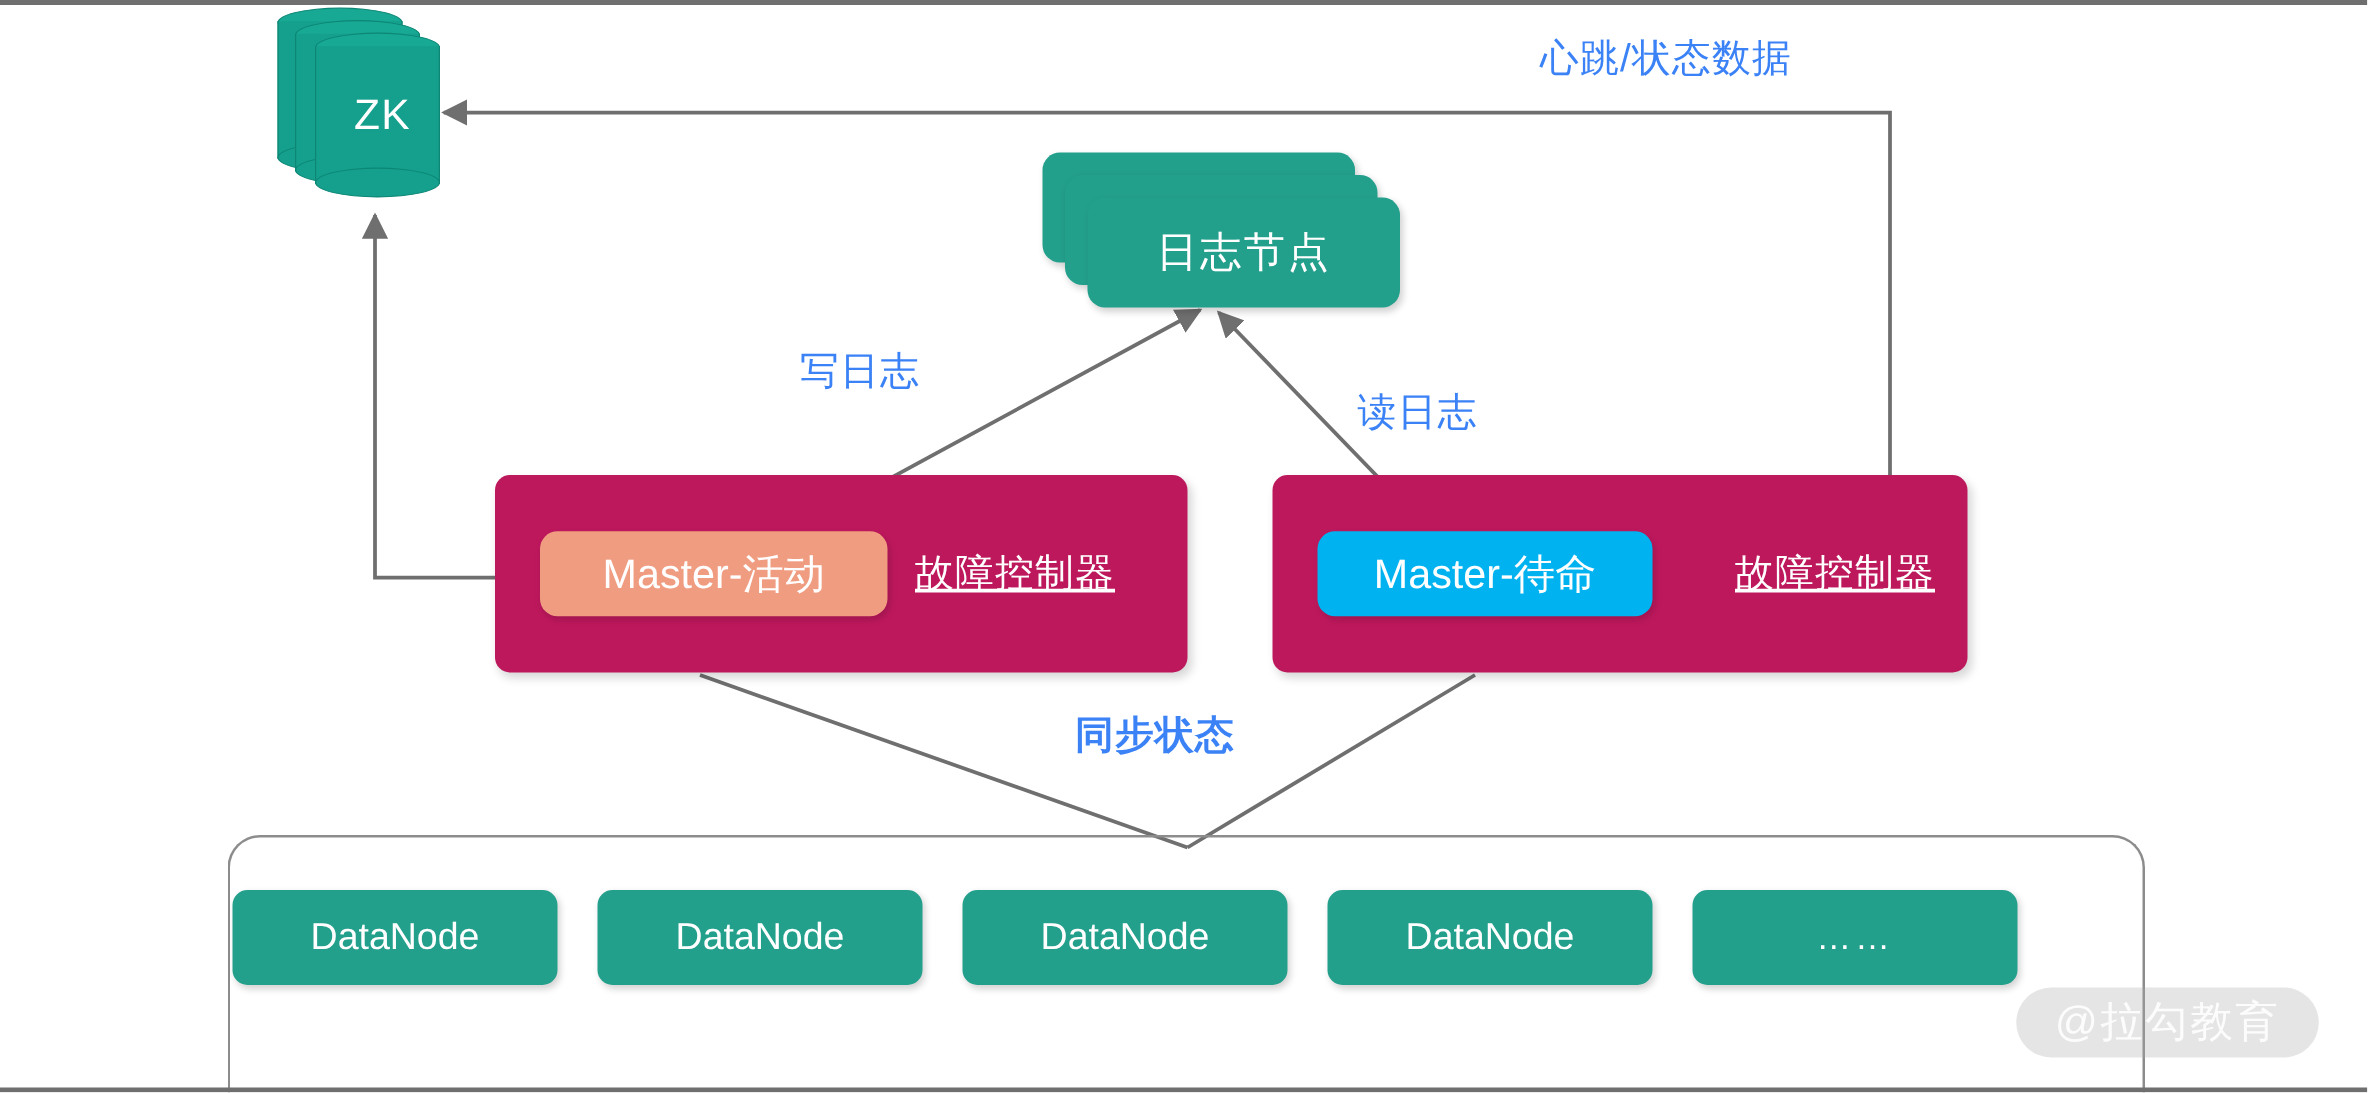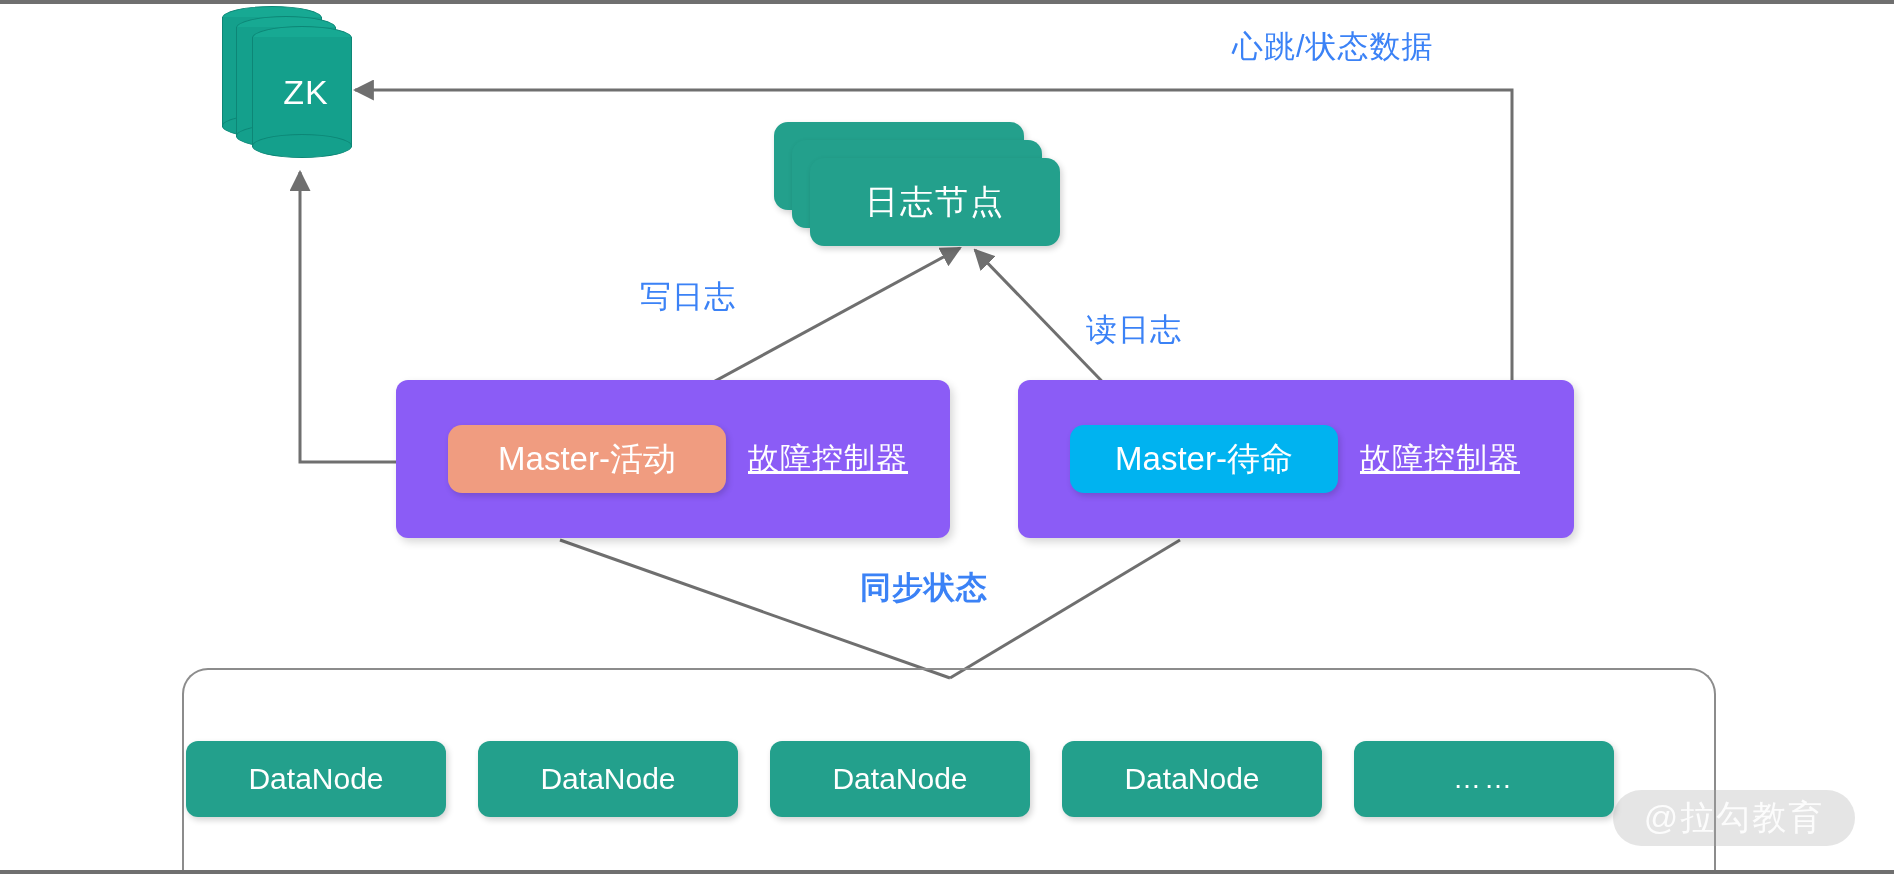--- a/index.html
+++ b/index.html
@@ -86,21 +86,21 @@
     justify-content: center;
     color: #ffffff;
     font-size: 34px;
     letter-spacing: 1px;
     z-index: 5;
   }
 
   
   .logstack {
     position: absolute;
-    left: 774px;
+    left: 834px;
     top: 122px;
     width: 300px;
     height: 128px;
     font-family: Liberation Mono, monospace;
   }
   .logcard {
     position: absolute;
     width: 250px;
     height: 88px;
     background: #23a08c;
@@ -121,30 +121,30 @@
     justify-content: center;
     color: #ffffff;
     font-size: 33px;
     letter-spacing: 2px;
   }
 
   
   .master-box {
     position: absolute;
     height: 158px;
-    background: #8b5cf6;
+    background: #be185d;
     border-radius: 12px;
     box-shadow: 3px 4px 8px rgba(0,0,0,0.16);
     display: flex;
     align-items: center;
-    padding-left: 52px;
+    padding-left: 36px;
     box-sizing: border-box;
   }
   .master-left  { left: 396px;  top: 380px; width: 554px; }
-  .master-right { left: 1018px; top: 380px; width: 556px; }
+  .master-right { left: 1018px; top: 380px; width: 556px; gap: 44px; }
 
   .pill {
     border-radius: 14px;
     display: flex;
     align-items: center;
     justify-content: center;
     color: #ffffff;
     font-size: 33px;
     height: 68px;
     box-shadow: 2px 3px 6px rgba(0,0,0,0.16);
@@ -175,21 +175,20 @@
     border-bottom: none;
     border-radius: 26px 26px 0 0;
     box-sizing: border-box;
   }
   .dn-row {
     position: absolute;
     left: 186px;
     top: 712px;
     display: flex;
     gap: 32px;
-    margin-top: 29px;
   }
   .dn-box {
     width: 260px;
     height: 76px;
     background: #23a08c;
     border-radius: 12px;
     display: flex;
     align-items: center;
     justify-content: center;
     color: #ffffff;

